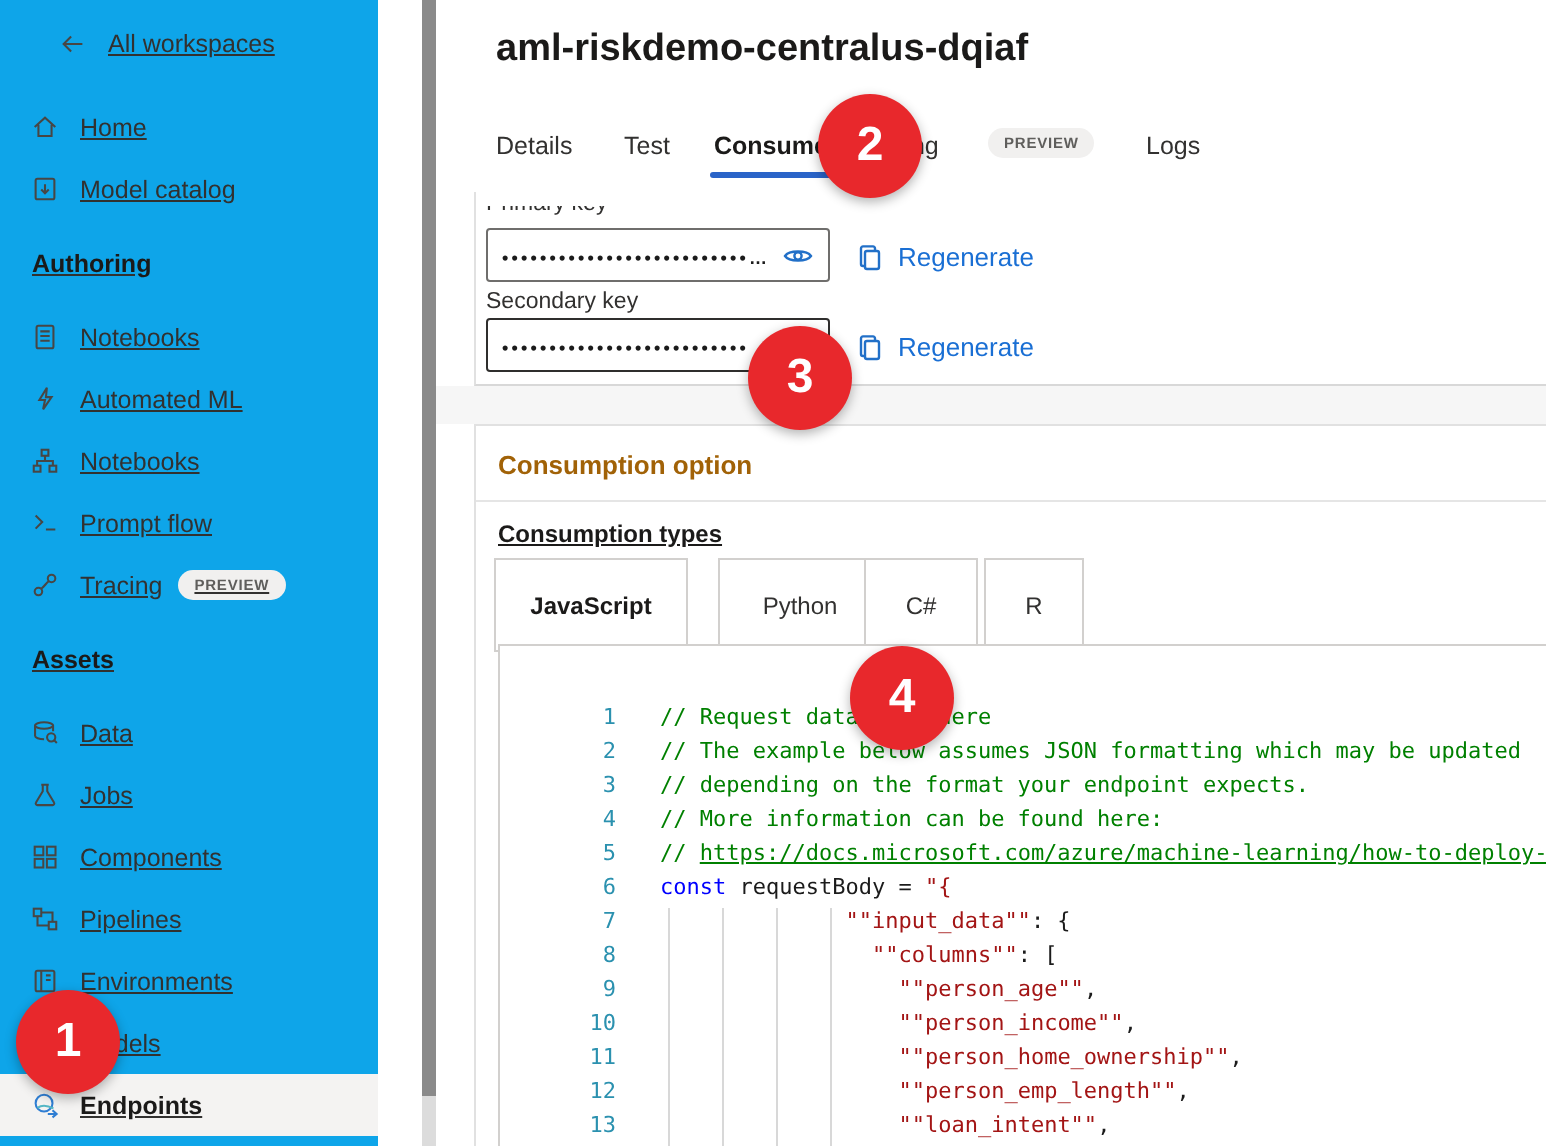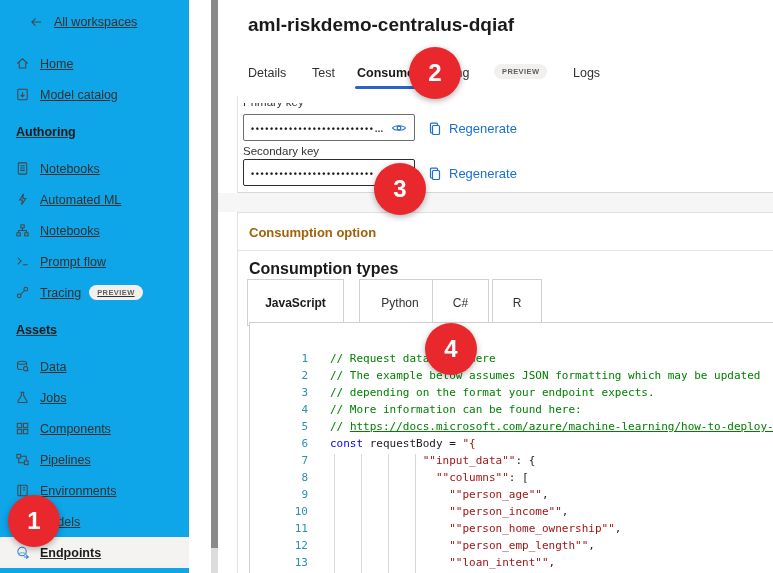--- a/index.html
+++ b/index.html
@@ -55,21 +55,21 @@
   .regen-link { position:absolute; left:231px; font-size:13px; color:#1a6fd4; cursor:pointer; white-space:nowrap; }
   .regen-link.r1 { top:121px; } .regen-link.r2 { top:166px; }
 
   .gray-band { position:absolute; left:0; top:193px; width:555px; height:19px; background:#f6f6f6; }
 
   
   .consumption-card { position:absolute; left:19px; top:212px; width:560px; height:380px;
     border:1px solid #e1e1e1; background:#fff; }
   .consumption-title { position:absolute; left:11px; top:12px; font-size:13px; font-weight:bold; color:#a16207; }
   .consumption-divider { position:absolute; left:0; top:37px; width:100%; height:1px; background:#e5e5e5; }
-  .types-label { position:absolute; left:11px; top:47px; font-size:16px; font-weight:bold; color:#1b1a19; }
+  .types-label { position:absolute; left:11px; top:47px; font-size:12px; font-weight:bold; color:#1b1a19;text-decoration:underline; }
   .lang-tab { position:absolute; top:66px; height:47px; border:1px solid #d2d0ce; background:#fff;
     display:flex; align-items:center; justify-content:center; font-size:12px; color:#323130; cursor:pointer; }
   .lang-tab.active { font-weight:bold; color:#1b1a19; }
   .lt-js { left:9px;  width:97px; } .lt-py { left:109px; width:82px;margin-left:12px; }
   .lt-cs { left:194px; width:57px; } .lt-r { left:254px; width:50px; }
 
   
   .code-box { position:absolute; left:11px; top:109px; width:548px; height:270px;
     border:1px solid #d2d0ce; background:#fff; overflow:hidden;
     font-family:"DejaVu Sans Mono","Liberation Mono",monospace; font-size:11px; }

